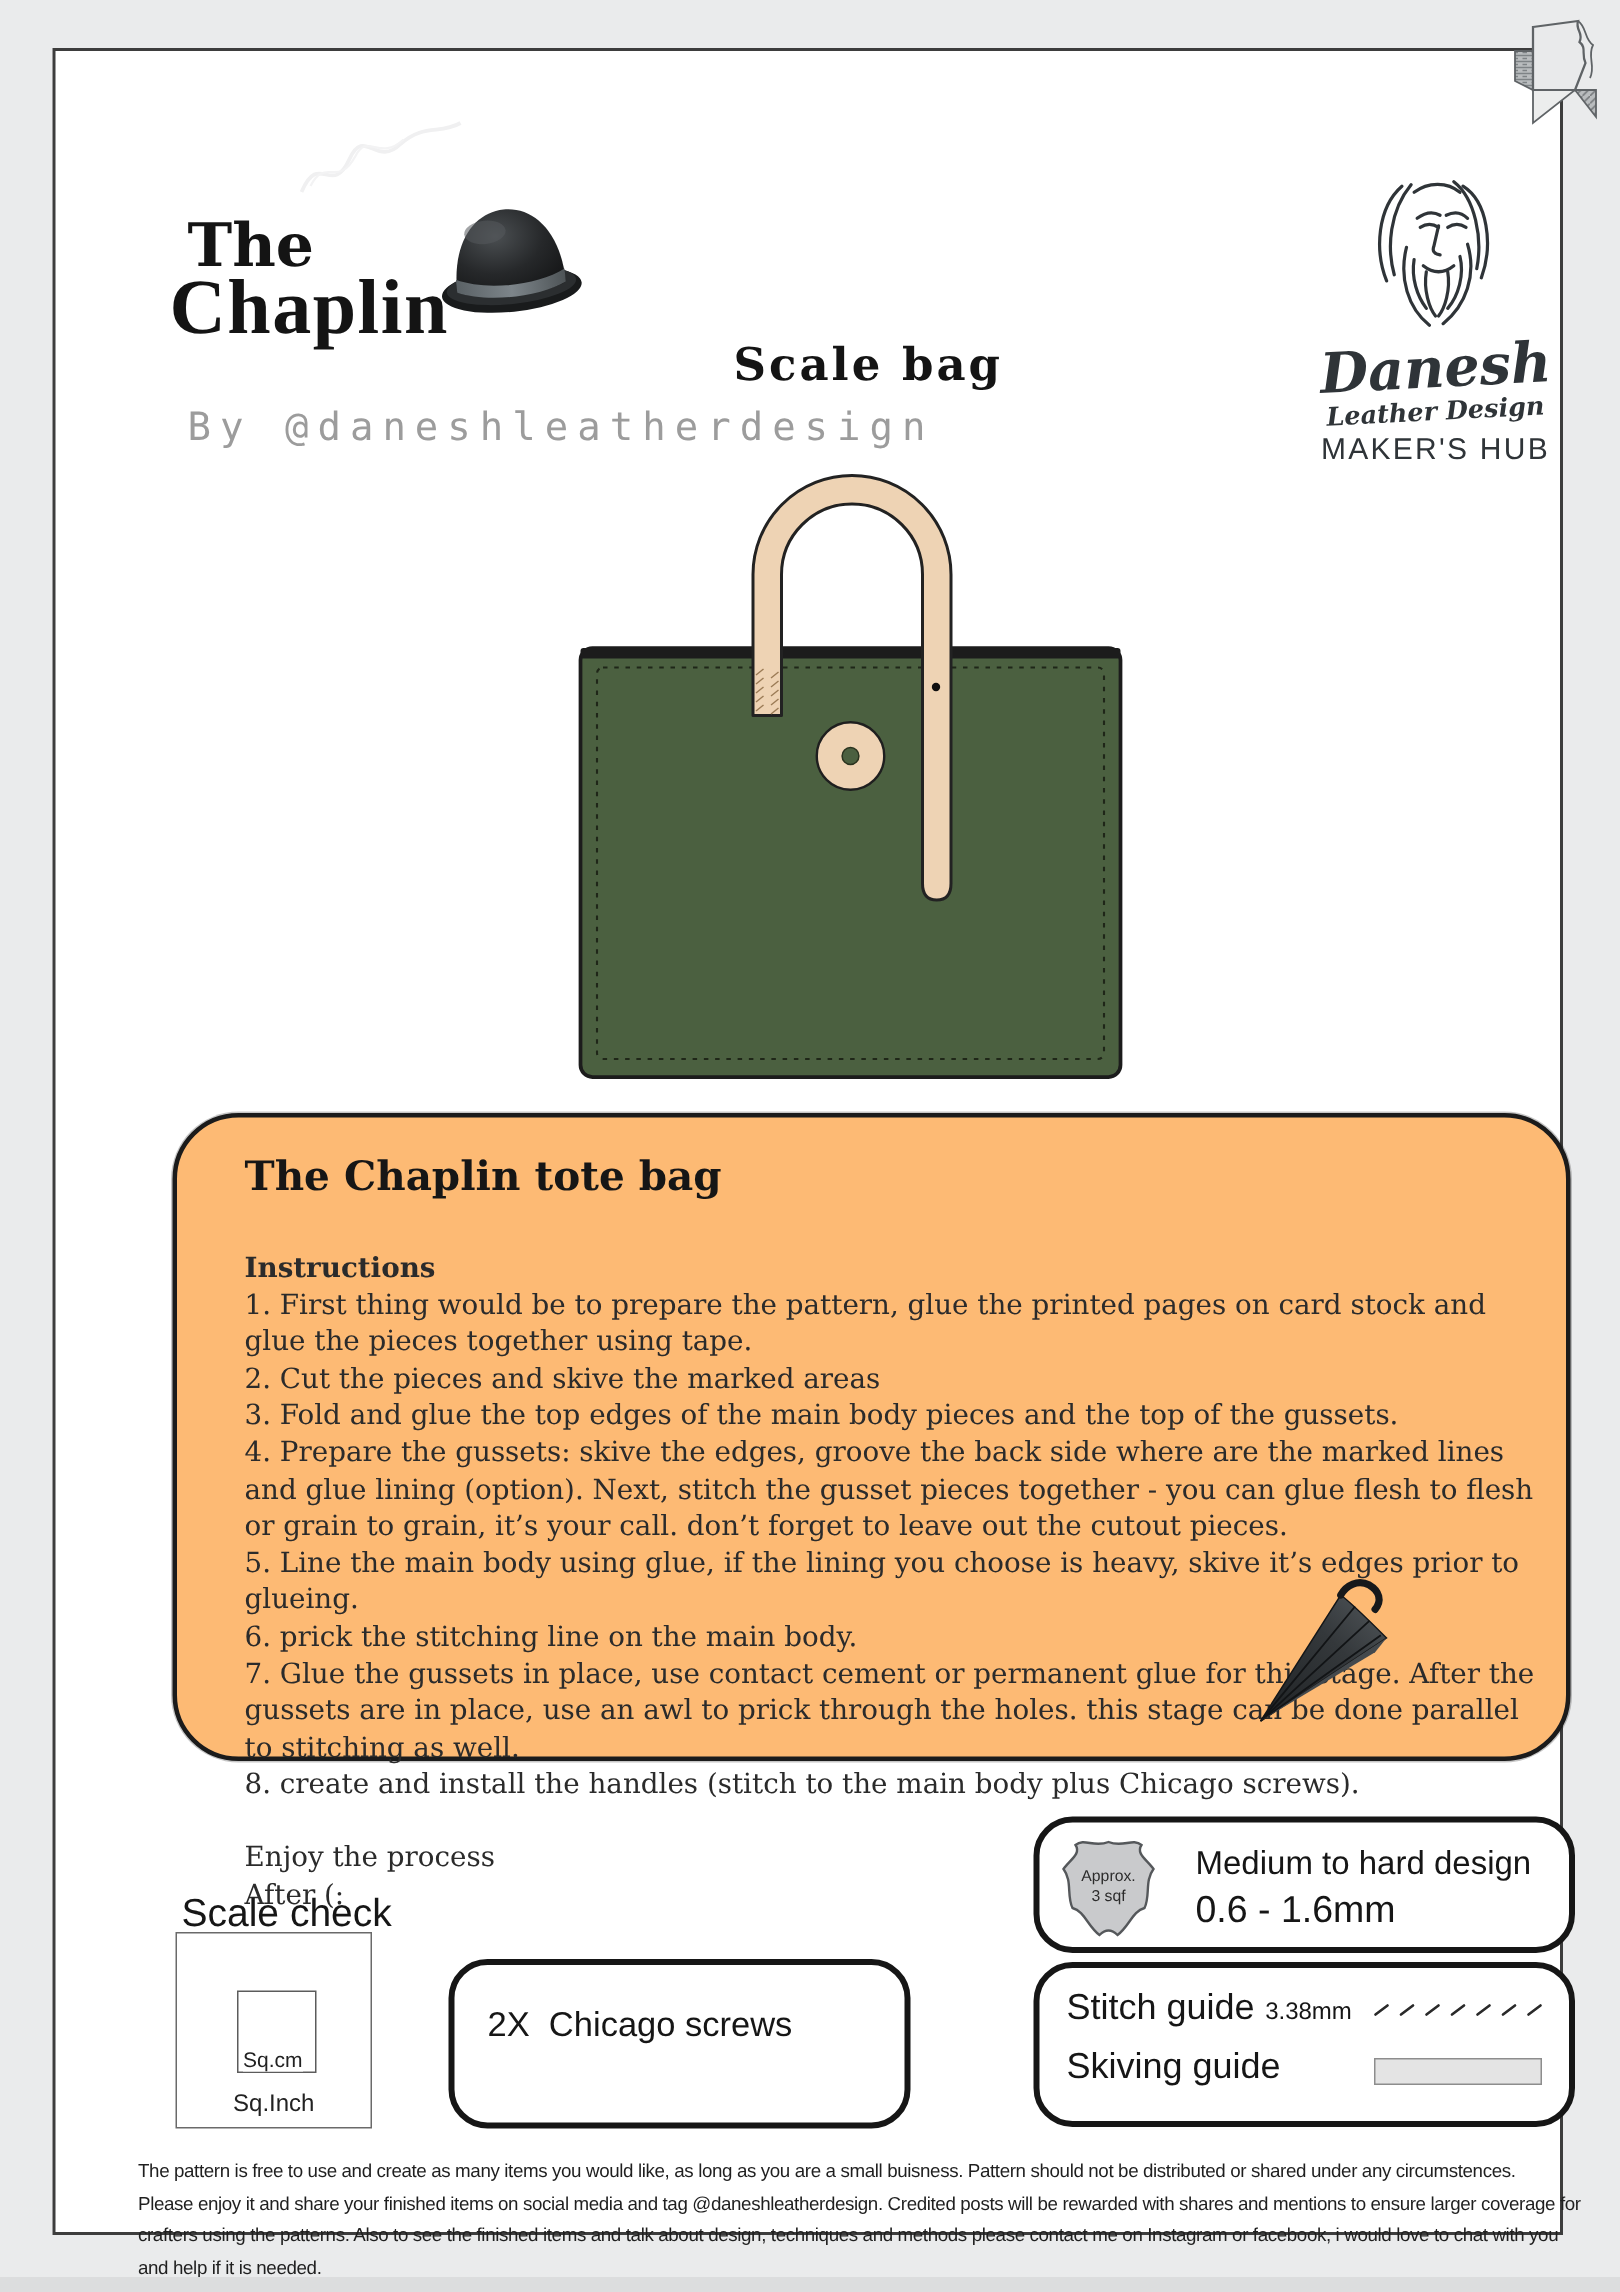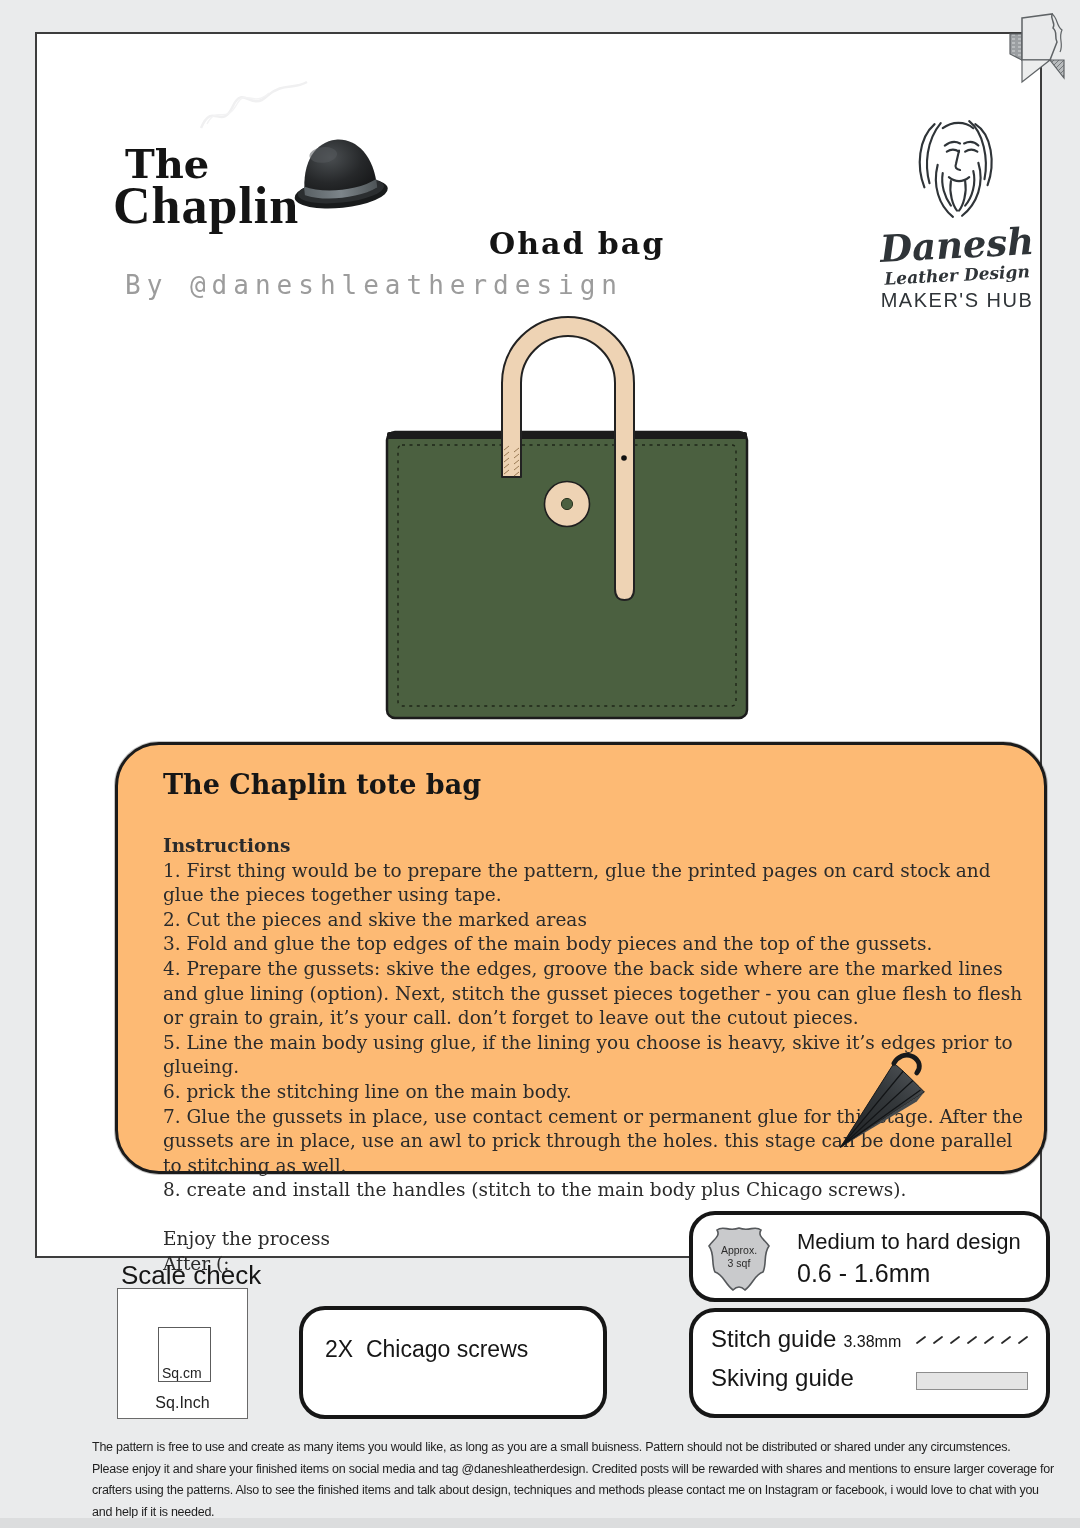--- a/index.html
+++ b/index.html
@@ -2,21 +2,21 @@
 <html style="--bag-green: #4b6040; --handle-tan: #eed3b4; --ink-dark: #1c1c1c; --byline-gray: #9c9c9c; --hide-gray: #c9cacc;"><head>
 <meta charset="utf-8">
 <style>
   html,body{margin:0;padding:0;}
   body{
     width:1080px;height:1528px;position:relative;overflow:hidden;
     background:#eaebec;
     font-family:"Liberation Sans", sans-serif;
   }
   .page{
-    position:absolute;left:35px;top:32px;width:1007px;height:1226px;
+    position:absolute;left:35px;top:32px;width:1007px;height:1458px;
     background:#ffffff;border:2px solid #3d3d3d;box-sizing:border-box;
   }
   .bottom-strip{position:absolute;left:0;bottom:0;width:1080px;height:10px;background:#dcddde;}
 
   
   .title-the{
     position:absolute;left:88px;top:106px;
     font-family:"DejaVu Serif", serif;font-weight:bold;font-size:40px;color:#141414;
   }
   .title-main{
@@ -122,21 +122,21 @@
 
   <div class="page">
 
     <svg class="squiggle" viewBox="0 0 130 80">
       <path d="M14,62 C26,34 34,66 46,40 C56,18 64,46 80,30 C96,16 106,24 120,16" stroke="#f0f0f1" stroke-width="2.5" fill="none"></path>
       <path d="M20,58 C30,38 38,60 50,38 C58,22 66,42 82,27" stroke="#f3f3f4" stroke-width="1.5" fill="none"></path>
     </svg>
 
     <div class="title-the">The</div>
     <div class="title-main">Chaplin</div>
-    <div class="title-suffix">Ohad bag</div>
+    <div class="title-suffix">Scale bag</div>
     <div class="byline">By @daneshleatherdesign</div>
 
     <svg class="hat" viewBox="0 0 120 95">
       <defs>
         <radialGradient id="domeG" cx="40%" cy="30%" r="80%">
           <stop offset="0%" stop-color="#4b4f52"></stop>
             <stop offset="55%" stop-color="#26282a"></stop>
             <stop offset="100%" stop-color="#141516"></stop>
         </radialGradient>
         <linearGradient id="bandG" x1="0" y1="0" x2="1" y2="0">

